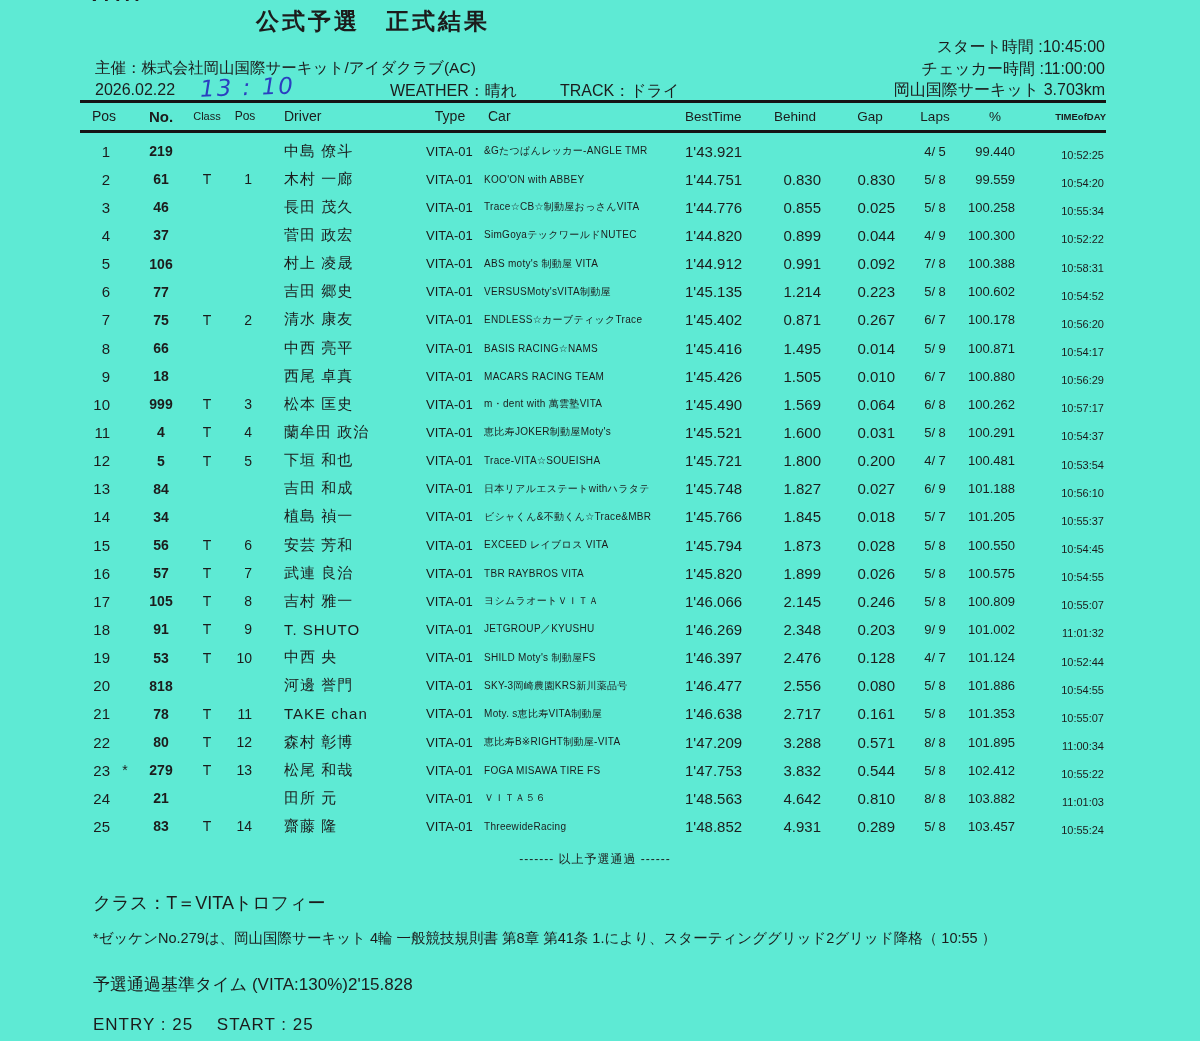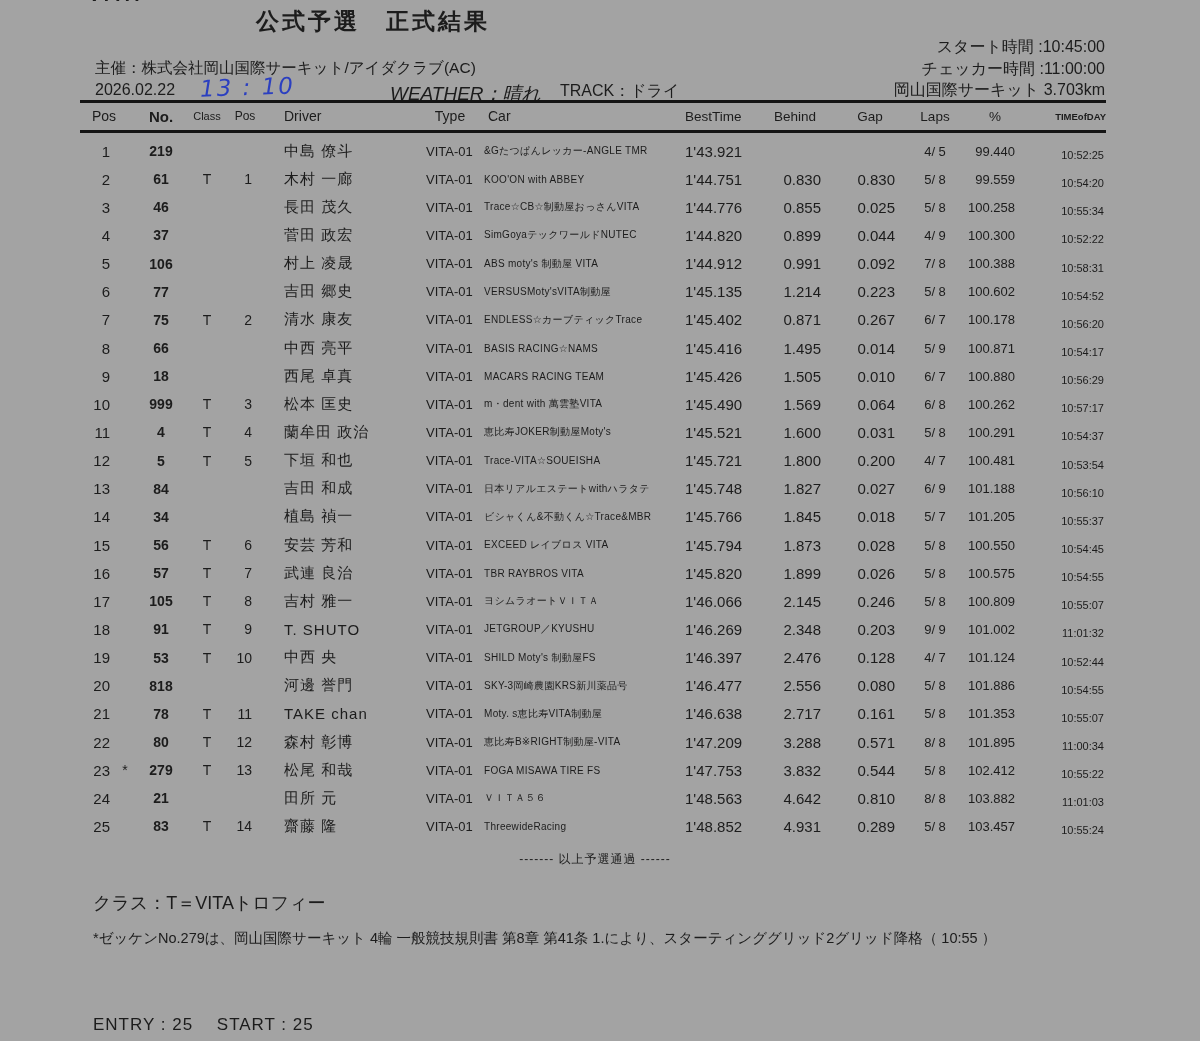--- a/index.html
+++ b/index.html
@@ -1,31 +1,31 @@
 <!DOCTYPE html>
 <html><head>
 <meta charset="utf-8">
 <style>
   html,body{margin:0;padding:0;background:#e9e9e7;}
   .page{
-    position:relative;width:1200px;height:1041px;background:#a3a3a3;
+    position:relative;width:1200px;height:1041px;background:#5eead4;
     font-family:"Liberation Sans","DejaVu Sans",sans-serif;color:#1c1c1c;
     overflow:hidden;
   }
   .abs{position:absolute;white-space:nowrap;}
   
   .clip-top{left:88px;top:0;height:7px;overflow:hidden;}
   .clip-top span{display:block;margin-top:-16px;font-weight:bold;font-size:19px;letter-spacing:3px;}
   .title{left:256px;top:6px;font-size:23px;font-weight:bold;letter-spacing:3px;}
   .right-info{right:95px;top:36px;text-align:right;font-size:16px;line-height:1.35;}
   .organizer{left:95px;top:58px;font-size:15.5px;}
   .date-line{left:95px;top:81px;font-size:16px;}
   .handwrite{left:200px;top:74px;font-size:23px;color:#2b3fc0;font-style:italic;
     letter-spacing:2px;transform:rotate(-2deg);font-family:"DejaVu Sans",sans-serif;}
-  .weather{left:390px;top:81px;font-size:19px;font-style:italic;}
+  .weather{left:390px;top:81px;font-size:16px;}
   .track{left:560px;top:81px;font-size:16px;}
   .rule{left:80px;width:1026px;height:3px;background:#151515;}
   .rule1{top:100px;}
   .rule2{top:130px;}
   
   .grid{display:grid;grid-template-columns:38px 14px 58px 34px 42px 150px 68px 195px 80px 72px 78px 52px 68px 81px;align-items:center;}
   .thead{position:absolute;left:80px;top:104px;width:1030px;height:24px;font-size:14px;}
   .tbody{position:absolute;left:80px;top:137px;width:1030px;}
   .trow{height:28.15px;}
   .c-pos{text-align:right;padding-right:8px;font-size:15px;}
@@ -508,15 +508,16 @@
       <div class="c-gap">0.289</div>
       <div class="c-laps">5/ 8</div>
       <div class="c-pct">103.457</div>
       <div class="c-tod">10:55:24</div>
     </div>
     </div>
 
   <div class="abs pass-line">-------  以上予選通過 ------</div>
   <div class="abs class-note">クラス：T＝VITAトロフィー</div>
   <div class="abs penalty-note">*ゼッケンNo.279は、岡山国際サーキット 4輪 一般競技規則書 第8章 第41条 1.により、スターティンググリッド2グリッド降格（ 10:55 ）</div>
+  <div class="abs standard-time">予選通過基準タイム (VITA:130%)2'15.828</div>
   <div class="abs entry-line">ENTRY : 25　 START : 25</div>
 
 </div>
 
 </body></html>

